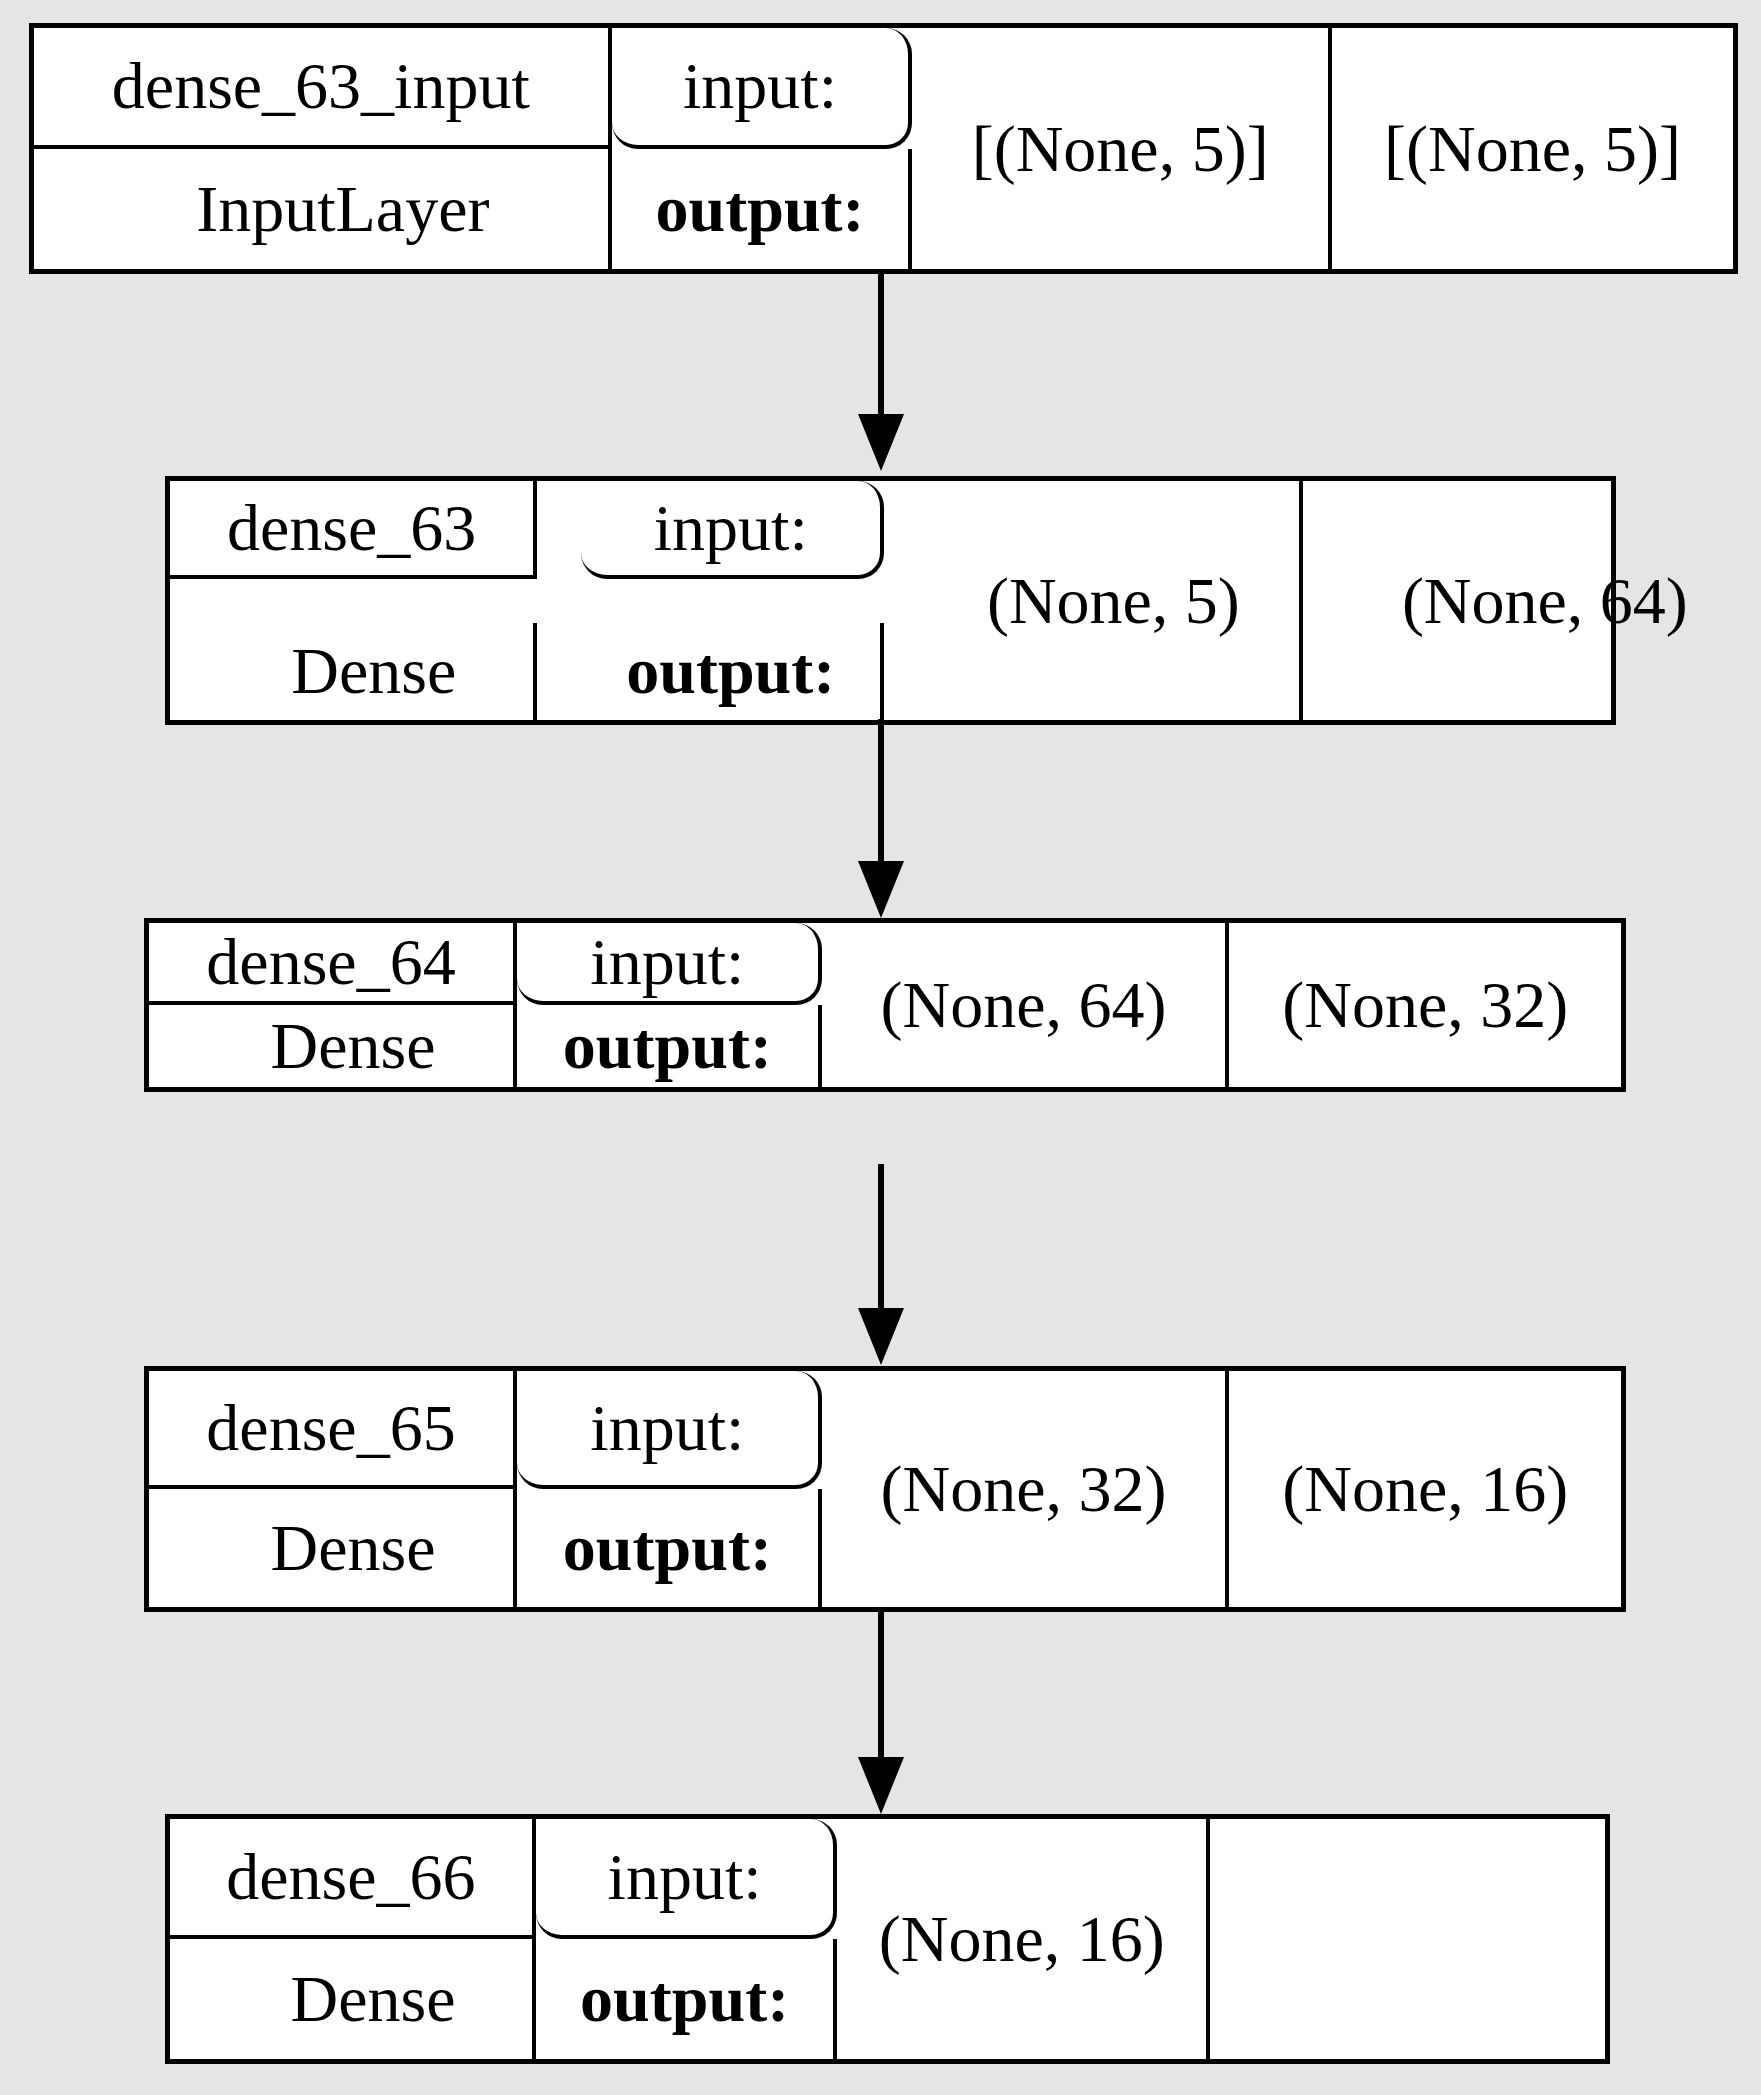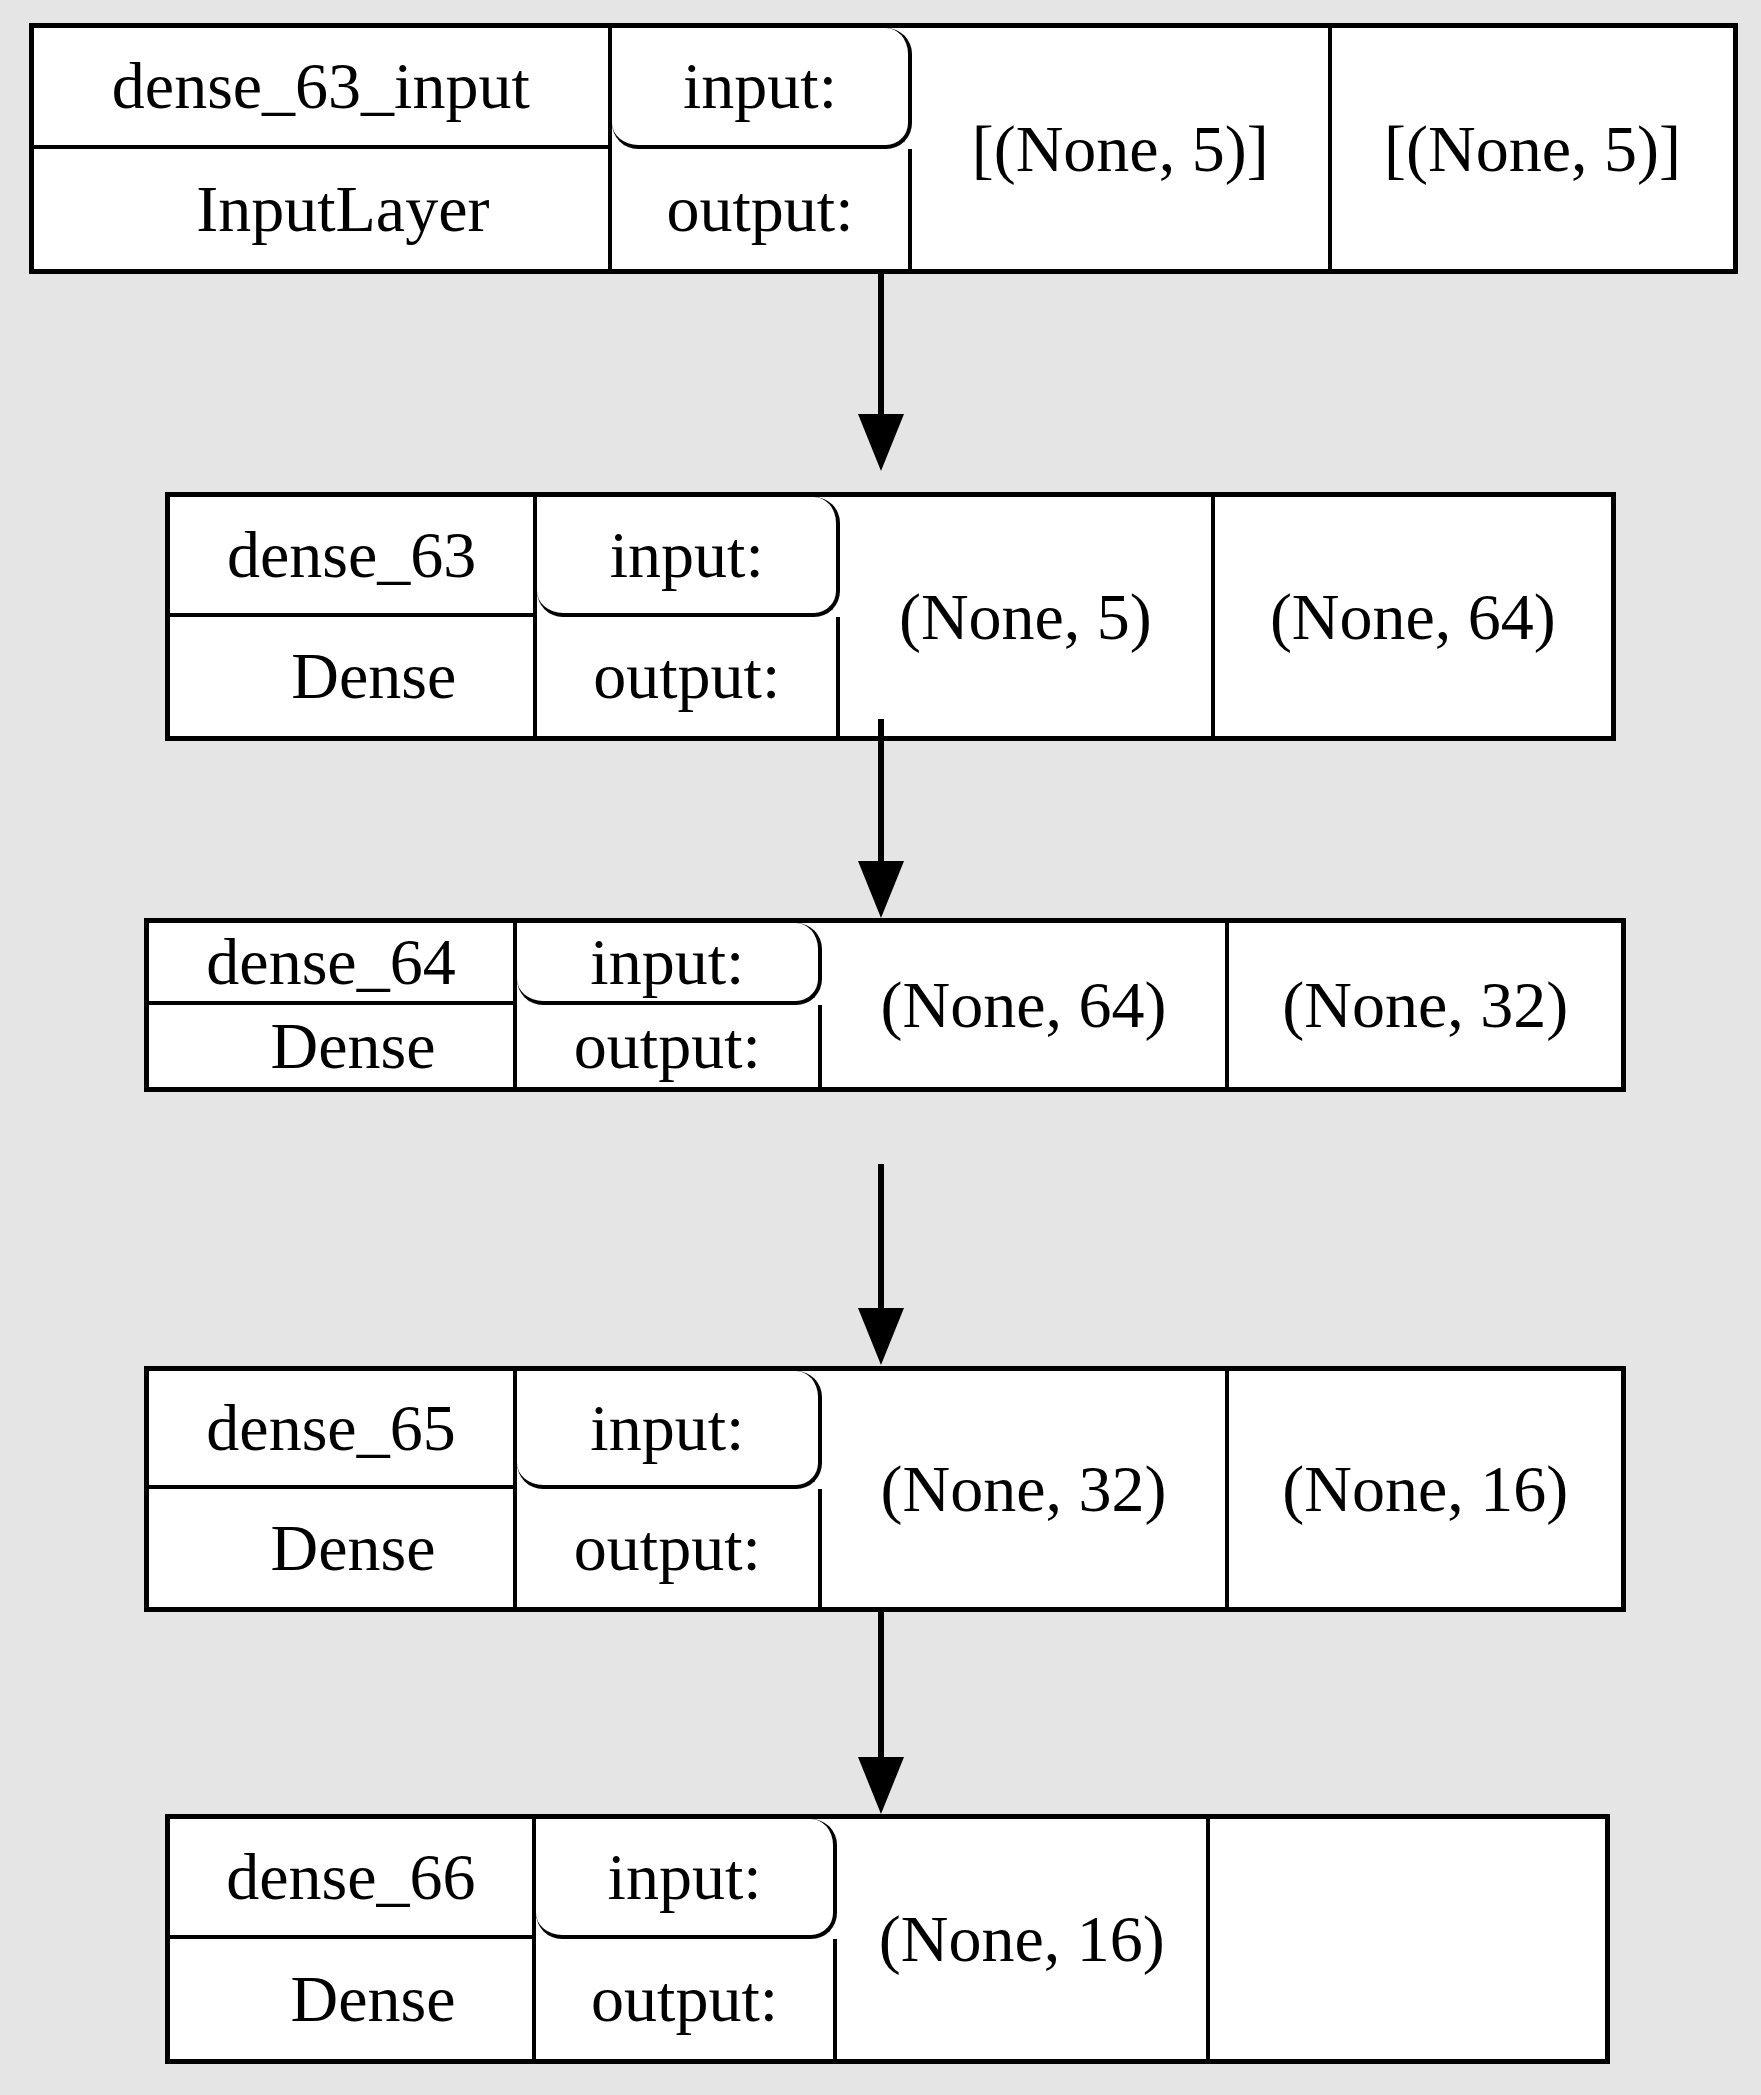--- a/index.html
+++ b/index.html
@@ -23,42 +23,42 @@
   .node {
     position: absolute;
     display: grid;
     grid-template-rows: 1fr 1fr;
     background: #ffffff;
     border: 5.5px solid #000000;
     box-sizing: border-box;
   }
   .node--input  { left: 29px;  top: 23px;   width: 1709px; height: 251px;
                   grid-template-columns: 34% 17.7% 24.7% 23.6%; }
-  .node--d63    { left: 165px; top: 492px;  width: 1451px; height: 249px;
-                  grid-template-columns: 25.5% 21% 26% 27.5%; }
+  .node--d63    { left: 165px; top: 476px;  width: 1451px; height: 249px;
+                  grid-template-columns: 25.5% 21% 26% 27.5%; gap: 44px; }
   .node--d64    { left: 144px; top: 918px; width: 1482px; height: 174px;
                   grid-template-columns: 25% 20.7% 27.7% 26.6%; }
   .node--d65    { left: 144px; top: 1366px; width: 1482px; height: 246px;
                   grid-template-columns: 25% 20.7% 27.7% 26.6%; text-align: right; }
   .node--d66    { left: 165px; top: 1814px; width: 1445px; height: 250px;
                   grid-template-columns: 25.5% 21% 26% 27.5%; }
 
   .cell {
     display: flex;
     align-items: center;
     justify-content: center;
     font-size: 66px;
     line-height: 1;
     white-space: nowrap;
     overflow: hidden;
   }
   .cell--name      { grid-column: 1; grid-row: 1; border-right: 4.6px solid #000; border-bottom: 4.6px solid #000; }
   .cell--type      { grid-column: 1; grid-row: 2; border-right: 4.6px solid #000; margin-left: 44px; }
   .cell--in-label  { grid-column: 2; grid-row: 1; border-right: 4.6px solid #000; border-bottom: 4.6px solid #000; border-radius: 26px; }
-  .cell--out-label { grid-column: 2; grid-row: 2; border-right: 4.6px solid #000; }
+  .cell--out-label { grid-column: 2; grid-row: 2; border-right: 4.6px solid #000; font-weight: bold; }
   .cell--in-shape  { grid-column: 3; grid-row: 1 / 3; border-right: 4.6px solid #000; }
   .cell--out-shape { grid-column: 4; grid-row: 1 / 3; }
 
   
   .arrow {
     position: absolute;
     left: 881px;
     transform: translateX(-50%);
     width: 48px;
     display: flex;

